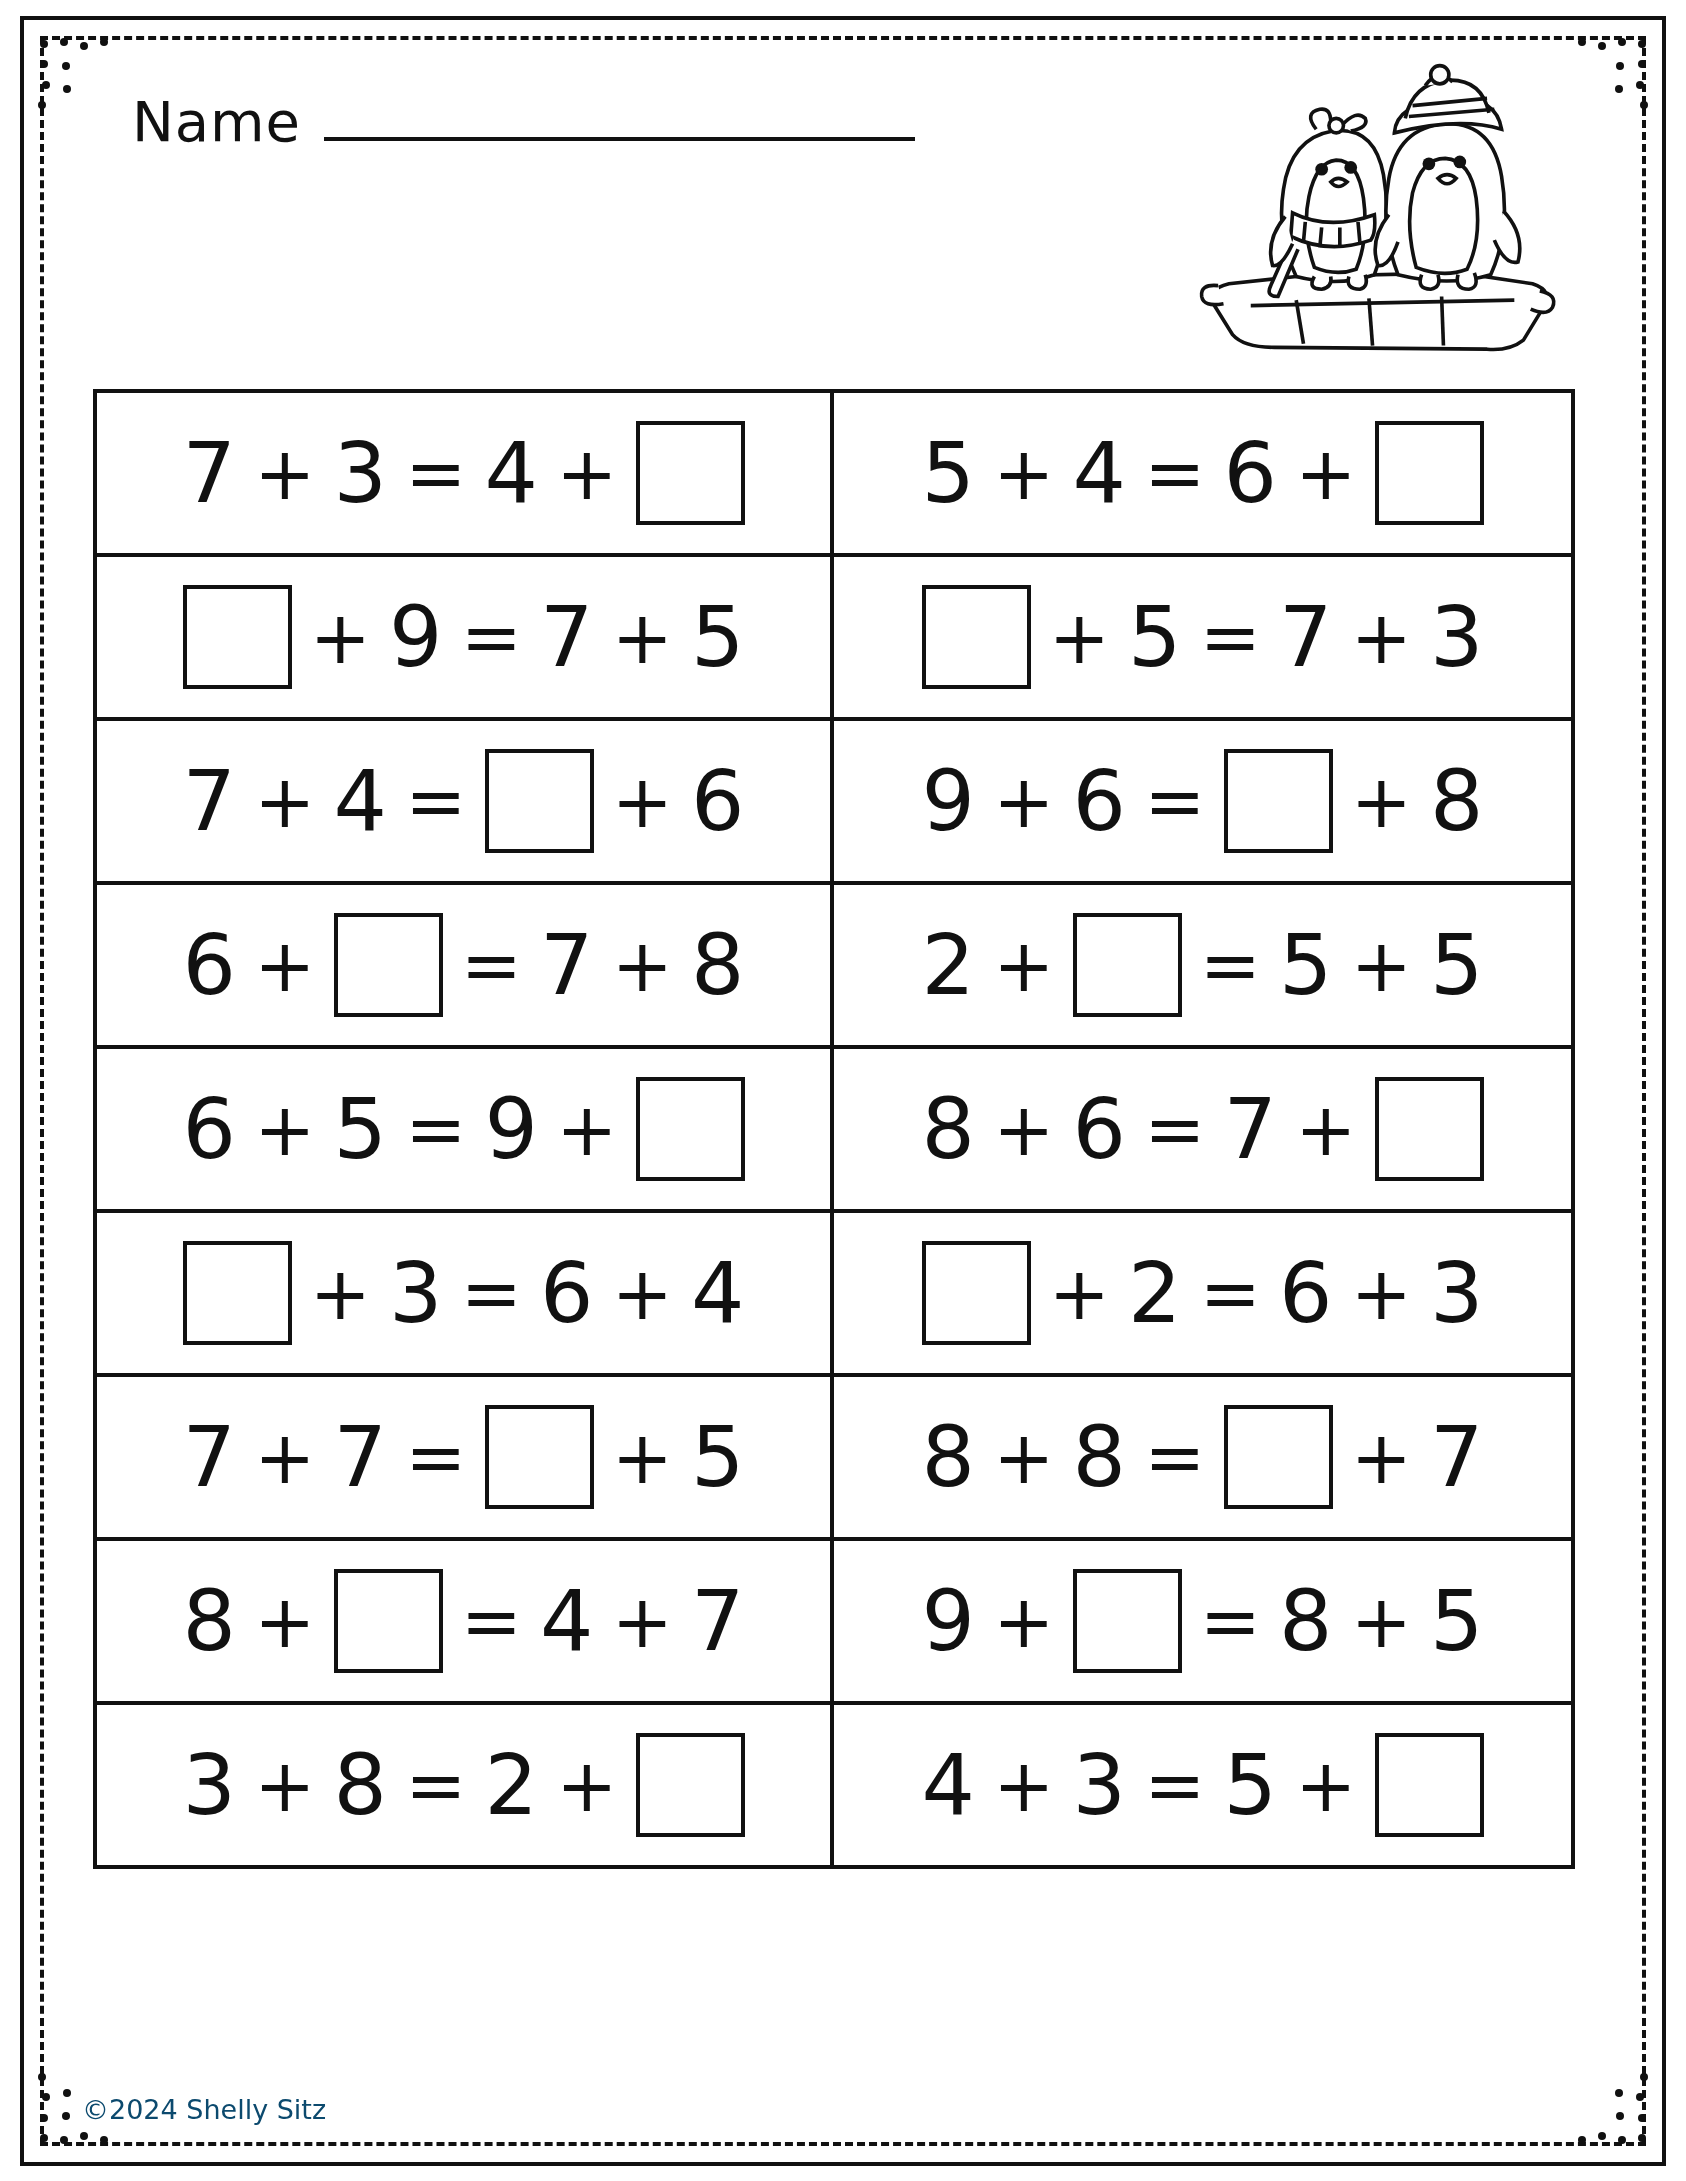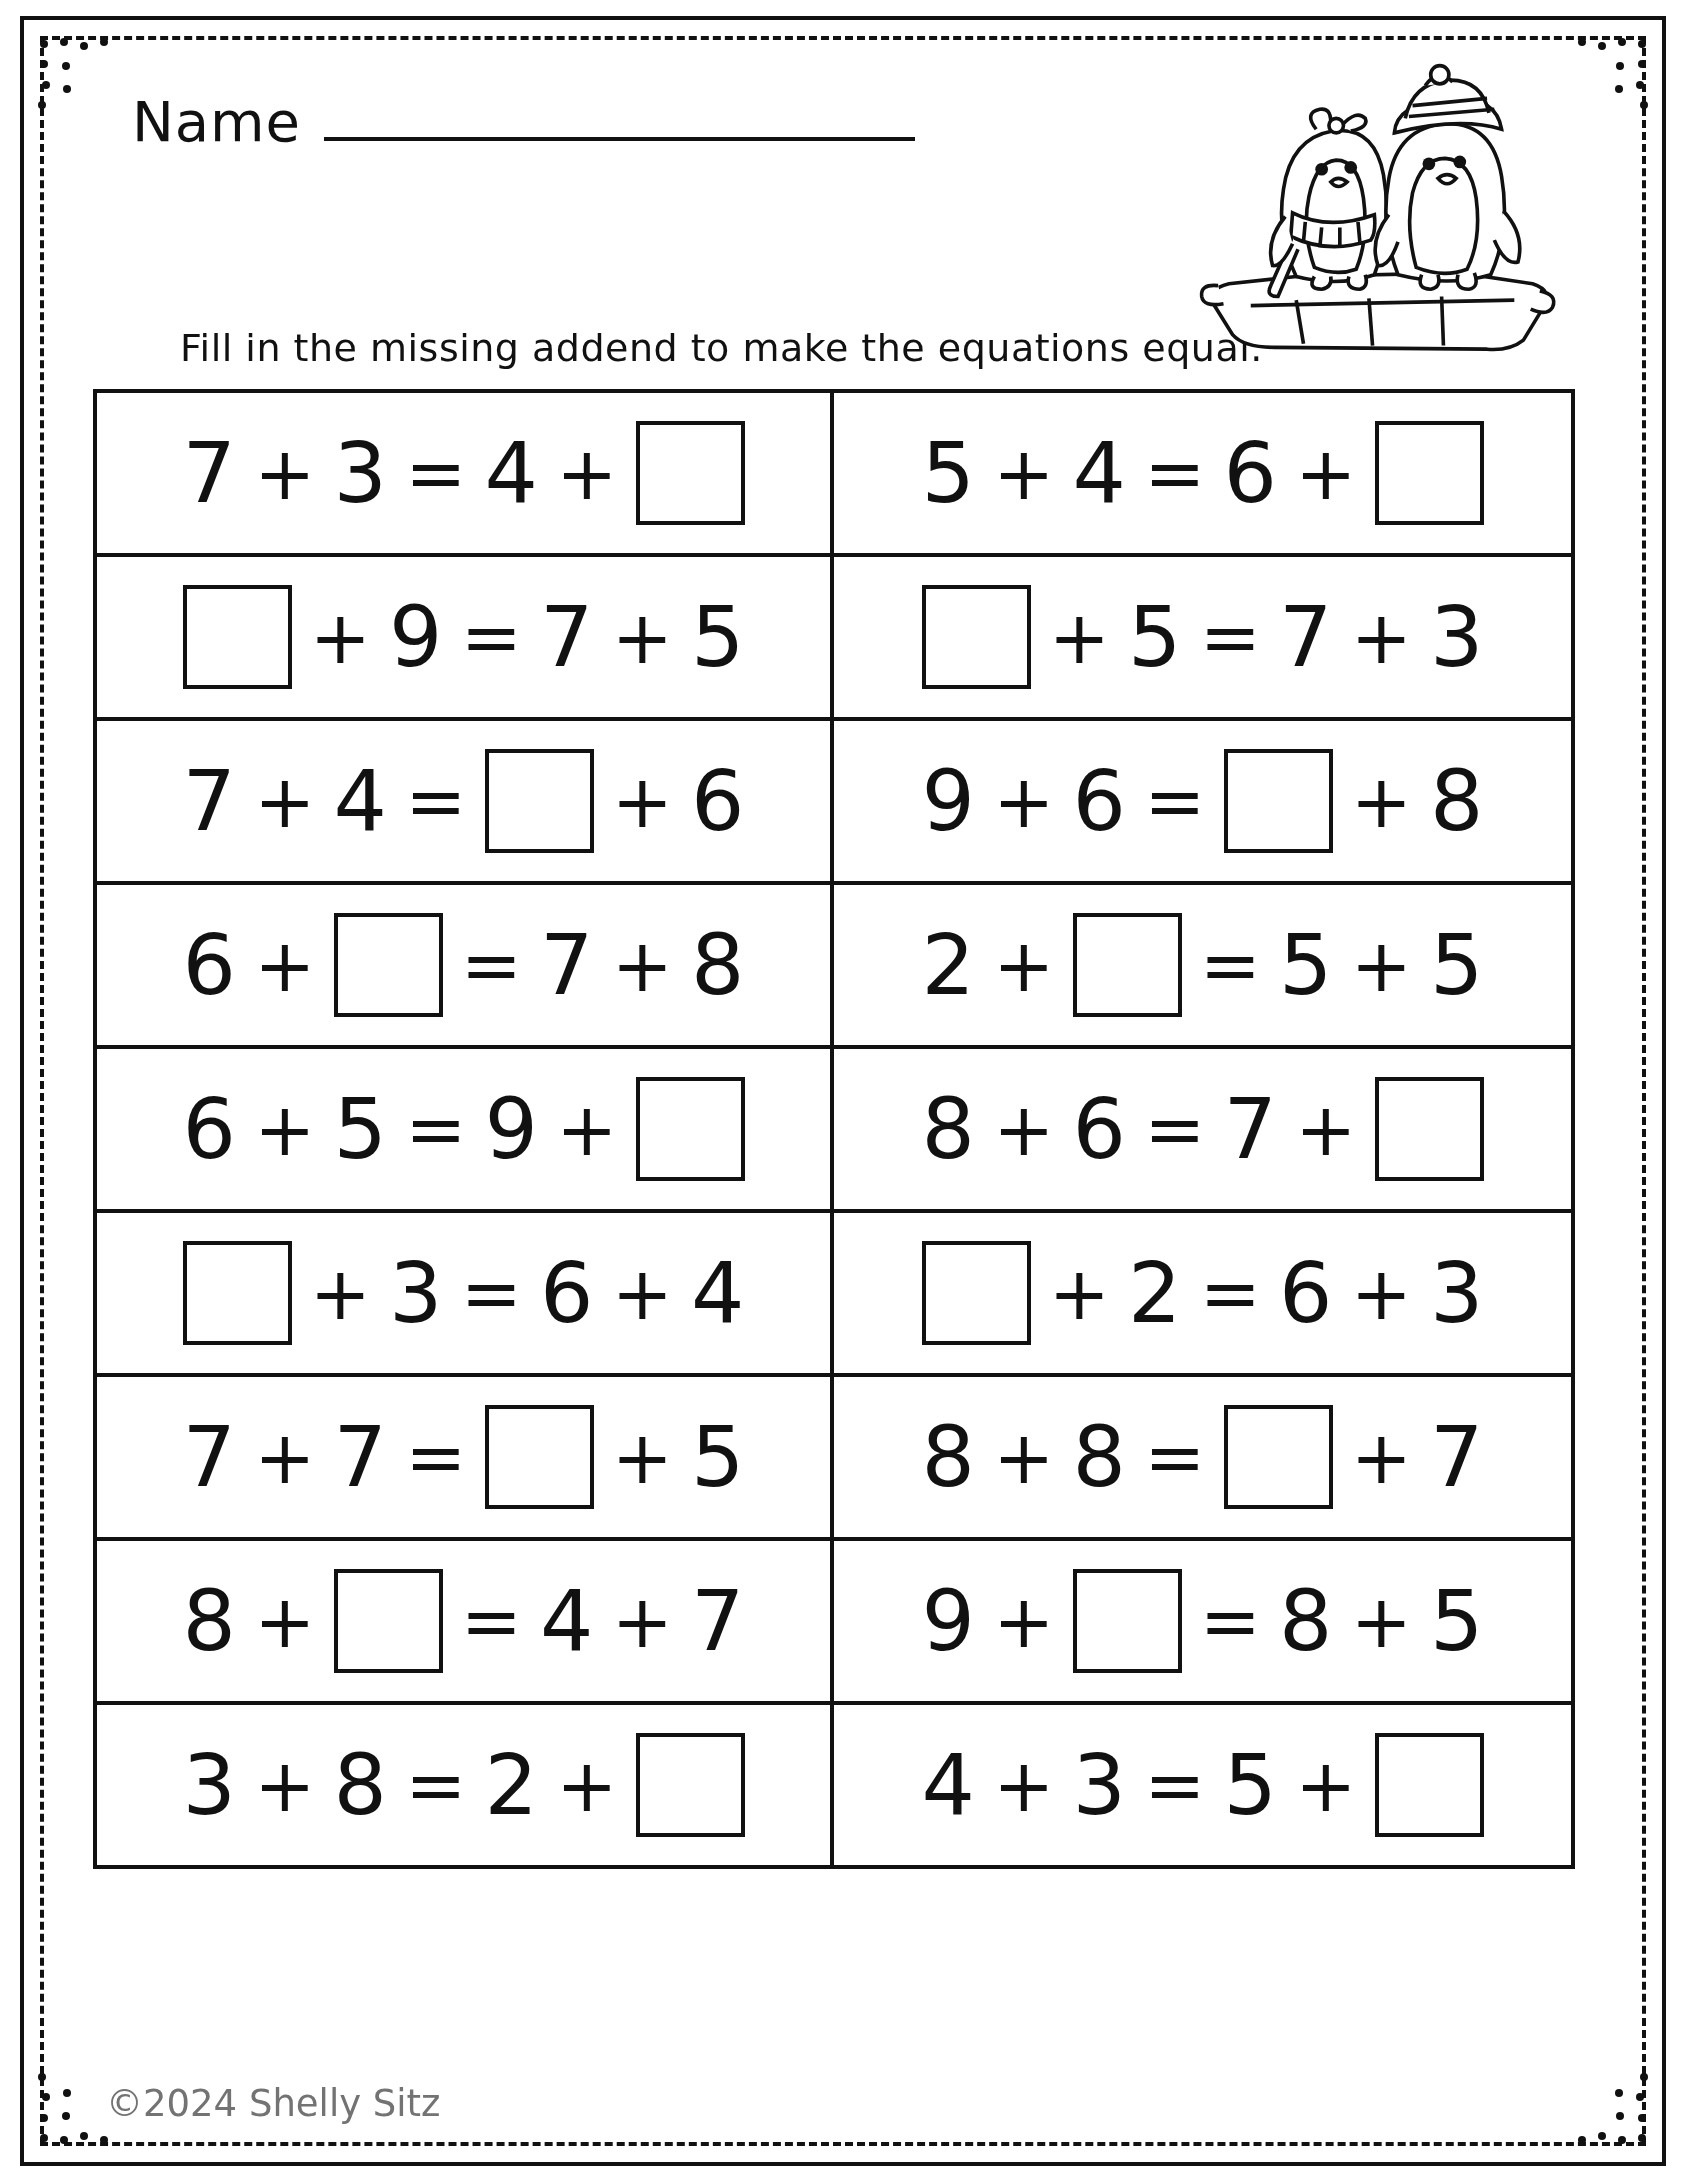--- a/index.html
+++ b/index.html
@@ -177,23 +177,22 @@
     box-sizing: border-box;
     background: #fff;
   }
 
   
   .footer {
     position: absolute;
     left: 0;
     bottom: 5.5px;
     font-family: "DejaVu Sans", sans-serif;
-    font-size: 37px;
-    color: #737373;
-    margin-left: 24px;
+    font-size: 27px;
+    color: #0c4a6e;
   }
 </style>
 </head>
 <body>
 
 <div class="page">
 
   <div class="frame-outer"></div>
   <div class="frame-inner"></div>
 
@@ -242,21 +241,20 @@
       <span></span>
   </div>
 
   <div class="content">
 
     <div class="name-row">
       <div class="name-label">Name</div>
       <div class="name-line"></div>
     </div>
 
-    <div class="subtitle">Fill in the missing addend to make the equations equal.</div>
 
     <div class="art">
       <svg viewBox="0 0 420 340" width="382" height="309" fill="none" stroke="#111" stroke-width="4">
 
         <path d="M30 268 Q20 250 46 244 L120 236 L300 232 L380 244 Q404 252 392 270 L370 306 Q355 318 330 316 L96 314 Q62 314 50 300 Z" fill="#fff"></path>
         <path d="M70 268 L360 262"></path>
         <path d="M120 262 L128 310"></path>
         <path d="M200 260 L204 312"></path>
         <path d="M280 258 L282 312"></path>
         <path d="M34 246 Q14 244 16 258 Q18 270 40 266" fill="#fff"></path>

